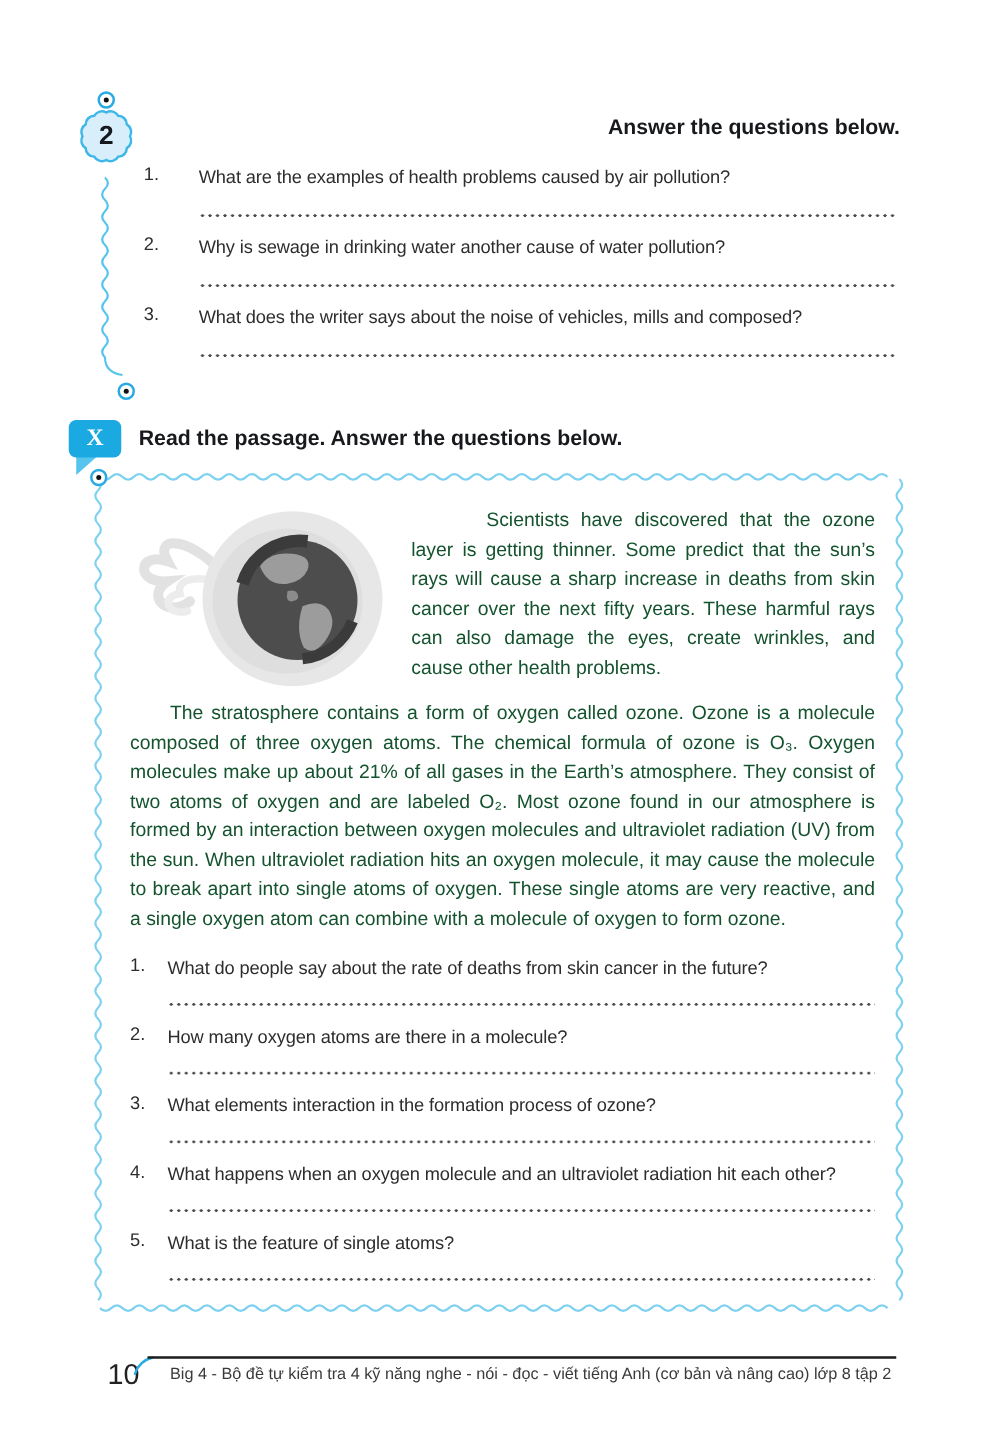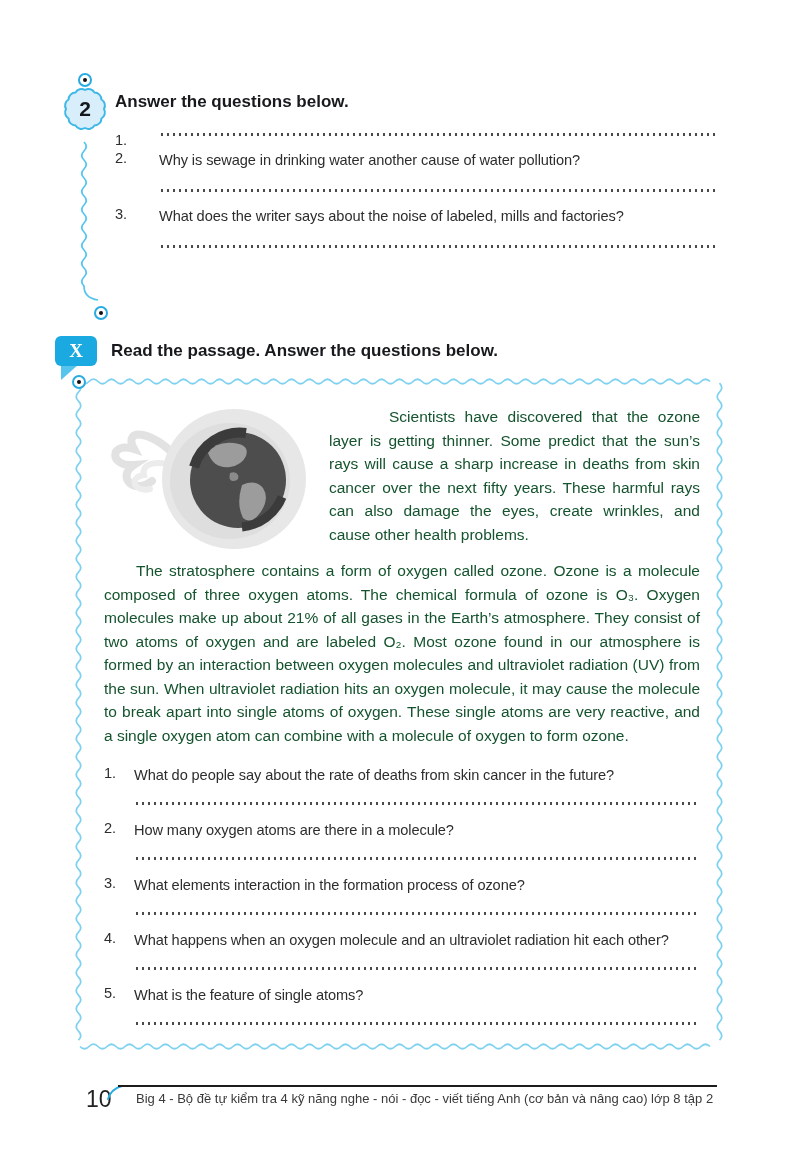--- a/index.html
+++ b/index.html
@@ -25,21 +25,21 @@
   .sec2{position:absolute;left:60px;top:86px;width:660px;}
   .sec2 .badge2{
     position:absolute;left:2px;top:0;width:46px;height:46px;z-index:2;
   }
   .badge2 .badge2-num{
     position:absolute;left:0;top:0;width:46px;height:46px;
     display:flex;align-items:center;justify-content:center;
     font-weight:bold;font-size:21px;color:#15181d;
   }
   .sec2-content{padding-left:55px;padding-top:6px;}
-  .sec-title{font-weight:bold;font-size:17px;color:#17191d;margin:0 0 20px 0;}
+  .sec-title{font-weight:bold;font-size:17px;color:#17191d;margin:0 0 20px 0;text-align:right;}
   .q-item{position:relative;margin-bottom:13px;}
   .q-item .q-num{
     position:absolute;left:0;top:0;width:26px;font-size:14.6px;color:#2d2d2d;
   }
   .q-item .q-line{padding-left:30px;}
   .sec2 .q-item{padding-left:14px;}
   .q-text{
     font-size:14.6px;letter-spacing:-0.1px;color:#2d2d2d;
     white-space:nowrap;line-height:21px;
   }
@@ -113,31 +113,31 @@
     <svg class="connector" style="left:16px;top:56px;width:32px;height:166px;" viewBox="0 0 32 166">
         <path d="M8 0q4.5 4.5 0 9q-4.5 4.5 0 9q4.5 4.5 0 9q-4.5 4.5 0 9q4.5 4.5 0 9q-4.5 4.5 0 9q4.5 4.5 0 9q-4.5 4.5 0 9q4.5 4.5 0 9q-4.5 4.5 0 9q4.5 4.5 0 9q-4.5 4.5 0 9q4.5 4.5 0 9q-4.5 4.5 0 9q4.5 4.5 0 9q-4.5 4.5 0 9q0 12 14 14" fill="none" stroke="#56C4ED" stroke-width="1.7"></path>
       </svg>
     <span class="pin" style="left:34px;top:220px;"></span>
 
     <div class="sec2-content">
       <p class="sec-title">Answer the questions below.</p>
 
       <div class="q-item">
         <div class="q-line"><span class="q-num">1.</span>
-          </div>
+          <span class="q-text">What are the examples of health problems caused by air pollution?</span></div>
         <div class="dots"></div>
       </div>
       <div class="q-item">
         <div class="q-line"><span class="q-num">2.</span>
           <span class="q-text">Why is sewage in drinking water another cause of water pollution?</span></div>
         <div class="dots"></div>
       </div>
       <div class="q-item">
         <div class="q-line"><span class="q-num">3.</span>
-          <span class="q-text">What does the writer says about the noise of labeled, mills and factories?</span></div>
+          <span class="q-text">What does the writer says about the noise of vehicles, mills and composed?</span></div>
         <div class="dots"></div>
       </div>
     </div>
   </div>
 
   <div class="secx-header">
     <span class="badge-x-tail"></span>
     <div class="badge-x">X</div>
     <p class="sec-title secx-title">Read the passage. Answer the questions below.</p>
   </div>

